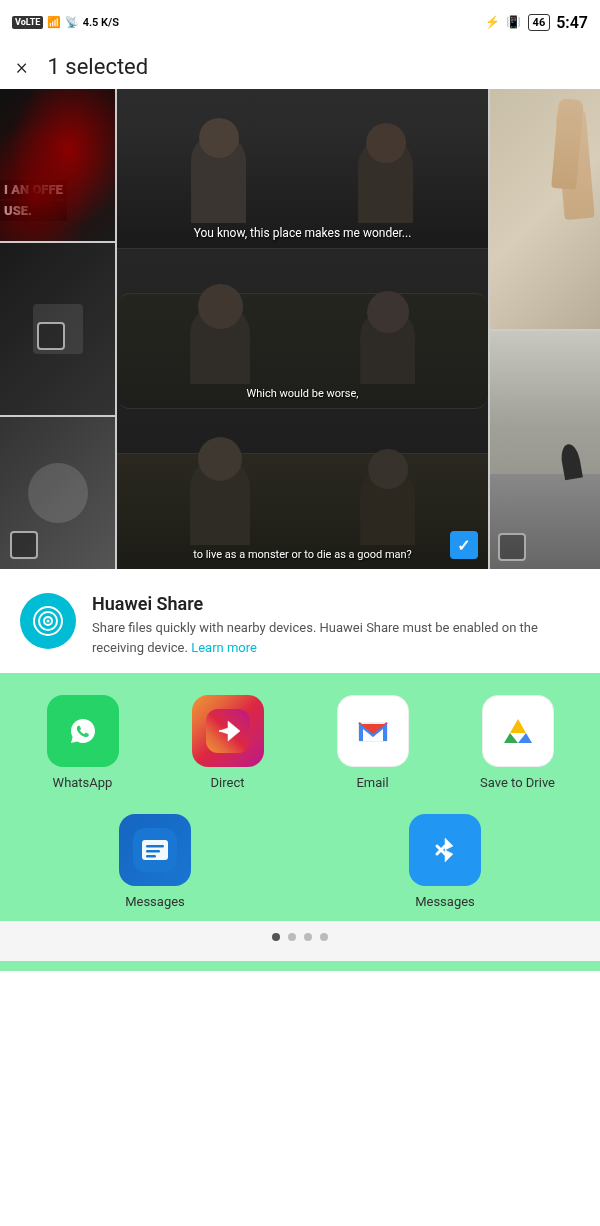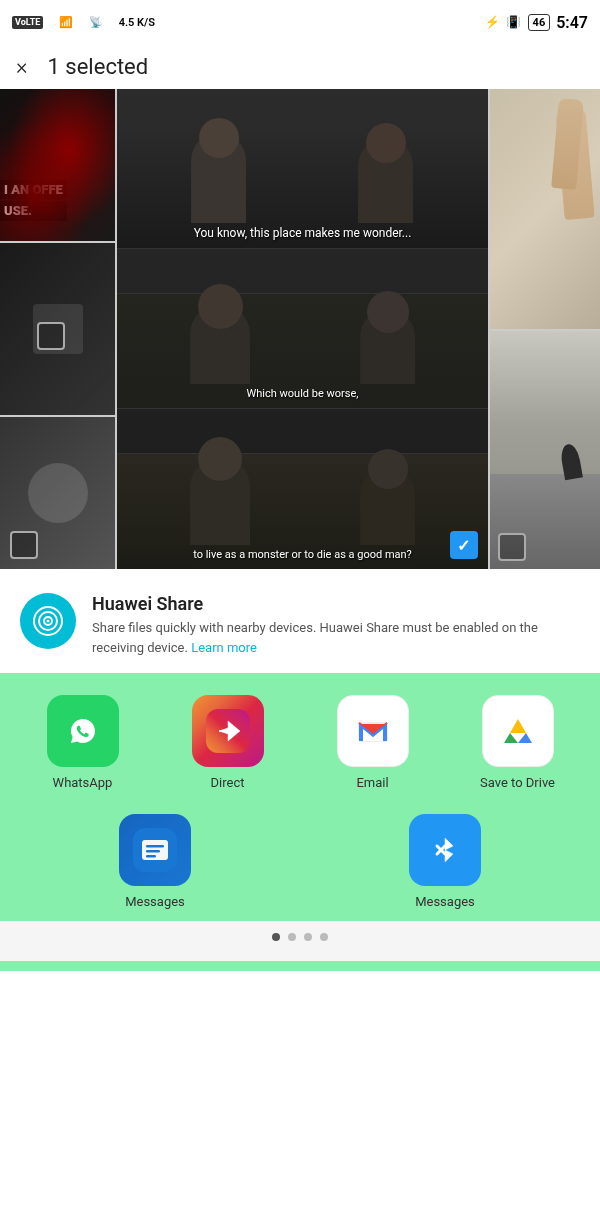--- a/index.html
+++ b/index.html
@@ -17,21 +17,21 @@
       width: 100%;
       height: 44px;
       background: #fff;
       display: flex;
       align-items: center;
       justify-content: space-between;
       padding: 0 12px;
     }
     .status-left {
       display: flex;
-      gap: 16px;
+      gap: 4px;
       font-size: 11px;
       font-weight: 600;
     }
     .volte-badge {
       background: #333;
       color: #fff;
       font-size: 9px;
       padding: 1px 3px;
       border-radius: 2px;
       font-weight: bold;
@@ -393,21 +393,21 @@
               <div style="width:40px;height:40px;background:#4a4038;border-radius:50%;position:absolute;top:-15px;left:8px;"></div>
             </div>
             <div style="width:55px;height:85px;background:#352f2a;border-radius:40px 40px 0 0;position:relative;">
               <div style="width:40px;height:40px;background:#453830;border-radius:50%;position:absolute;top:-15px;left:8px;"></div>
             </div>
           </div>
           <span class="subtitle-text" style="font-size:12px;">You know, this place makes me wonder...</span>
         </div>
       </div>
 
-      <div class="movie-scene-segment" style="background:linear-gradient(180deg,#252520,#1e1e1a);flex:1;border-top:1px solid #333;position:relative;">
+      <div class="movie-scene-segment" style="background:linear-gradient(180deg,#252520,#1e1e1a);flex:1;border-top:1px solid #333;position:relative;border-radius:13px;">
         <div style="position:absolute;inset:0;display:flex;flex-direction:column;align-items:center;justify-content:flex-end;padding-bottom:8px;">
           <div style="position:absolute;top:10px;left:50%;transform:translateX(-50%);width:90%;height:70%;display:flex;justify-content:space-around;align-items:flex-end;">
             <div style="width:60px;height:80px;background:#302c28;border-radius:40px 40px 0 0;position:relative;">
               <div style="width:45px;height:45px;background:#403830;border-radius:50%;position:absolute;top:-20px;left:8px;"></div>
             </div>
             <div style="width:55px;height:75px;background:#2e2a26;border-radius:40px 40px 0 0;position:relative;">
               <div style="width:42px;height:42px;background:#3c3430;border-radius:50%;position:absolute;top:-18px;left:7px;"></div>
             </div>
           </div>
           <span class="subtitle-text">Which would be worse,</span>

